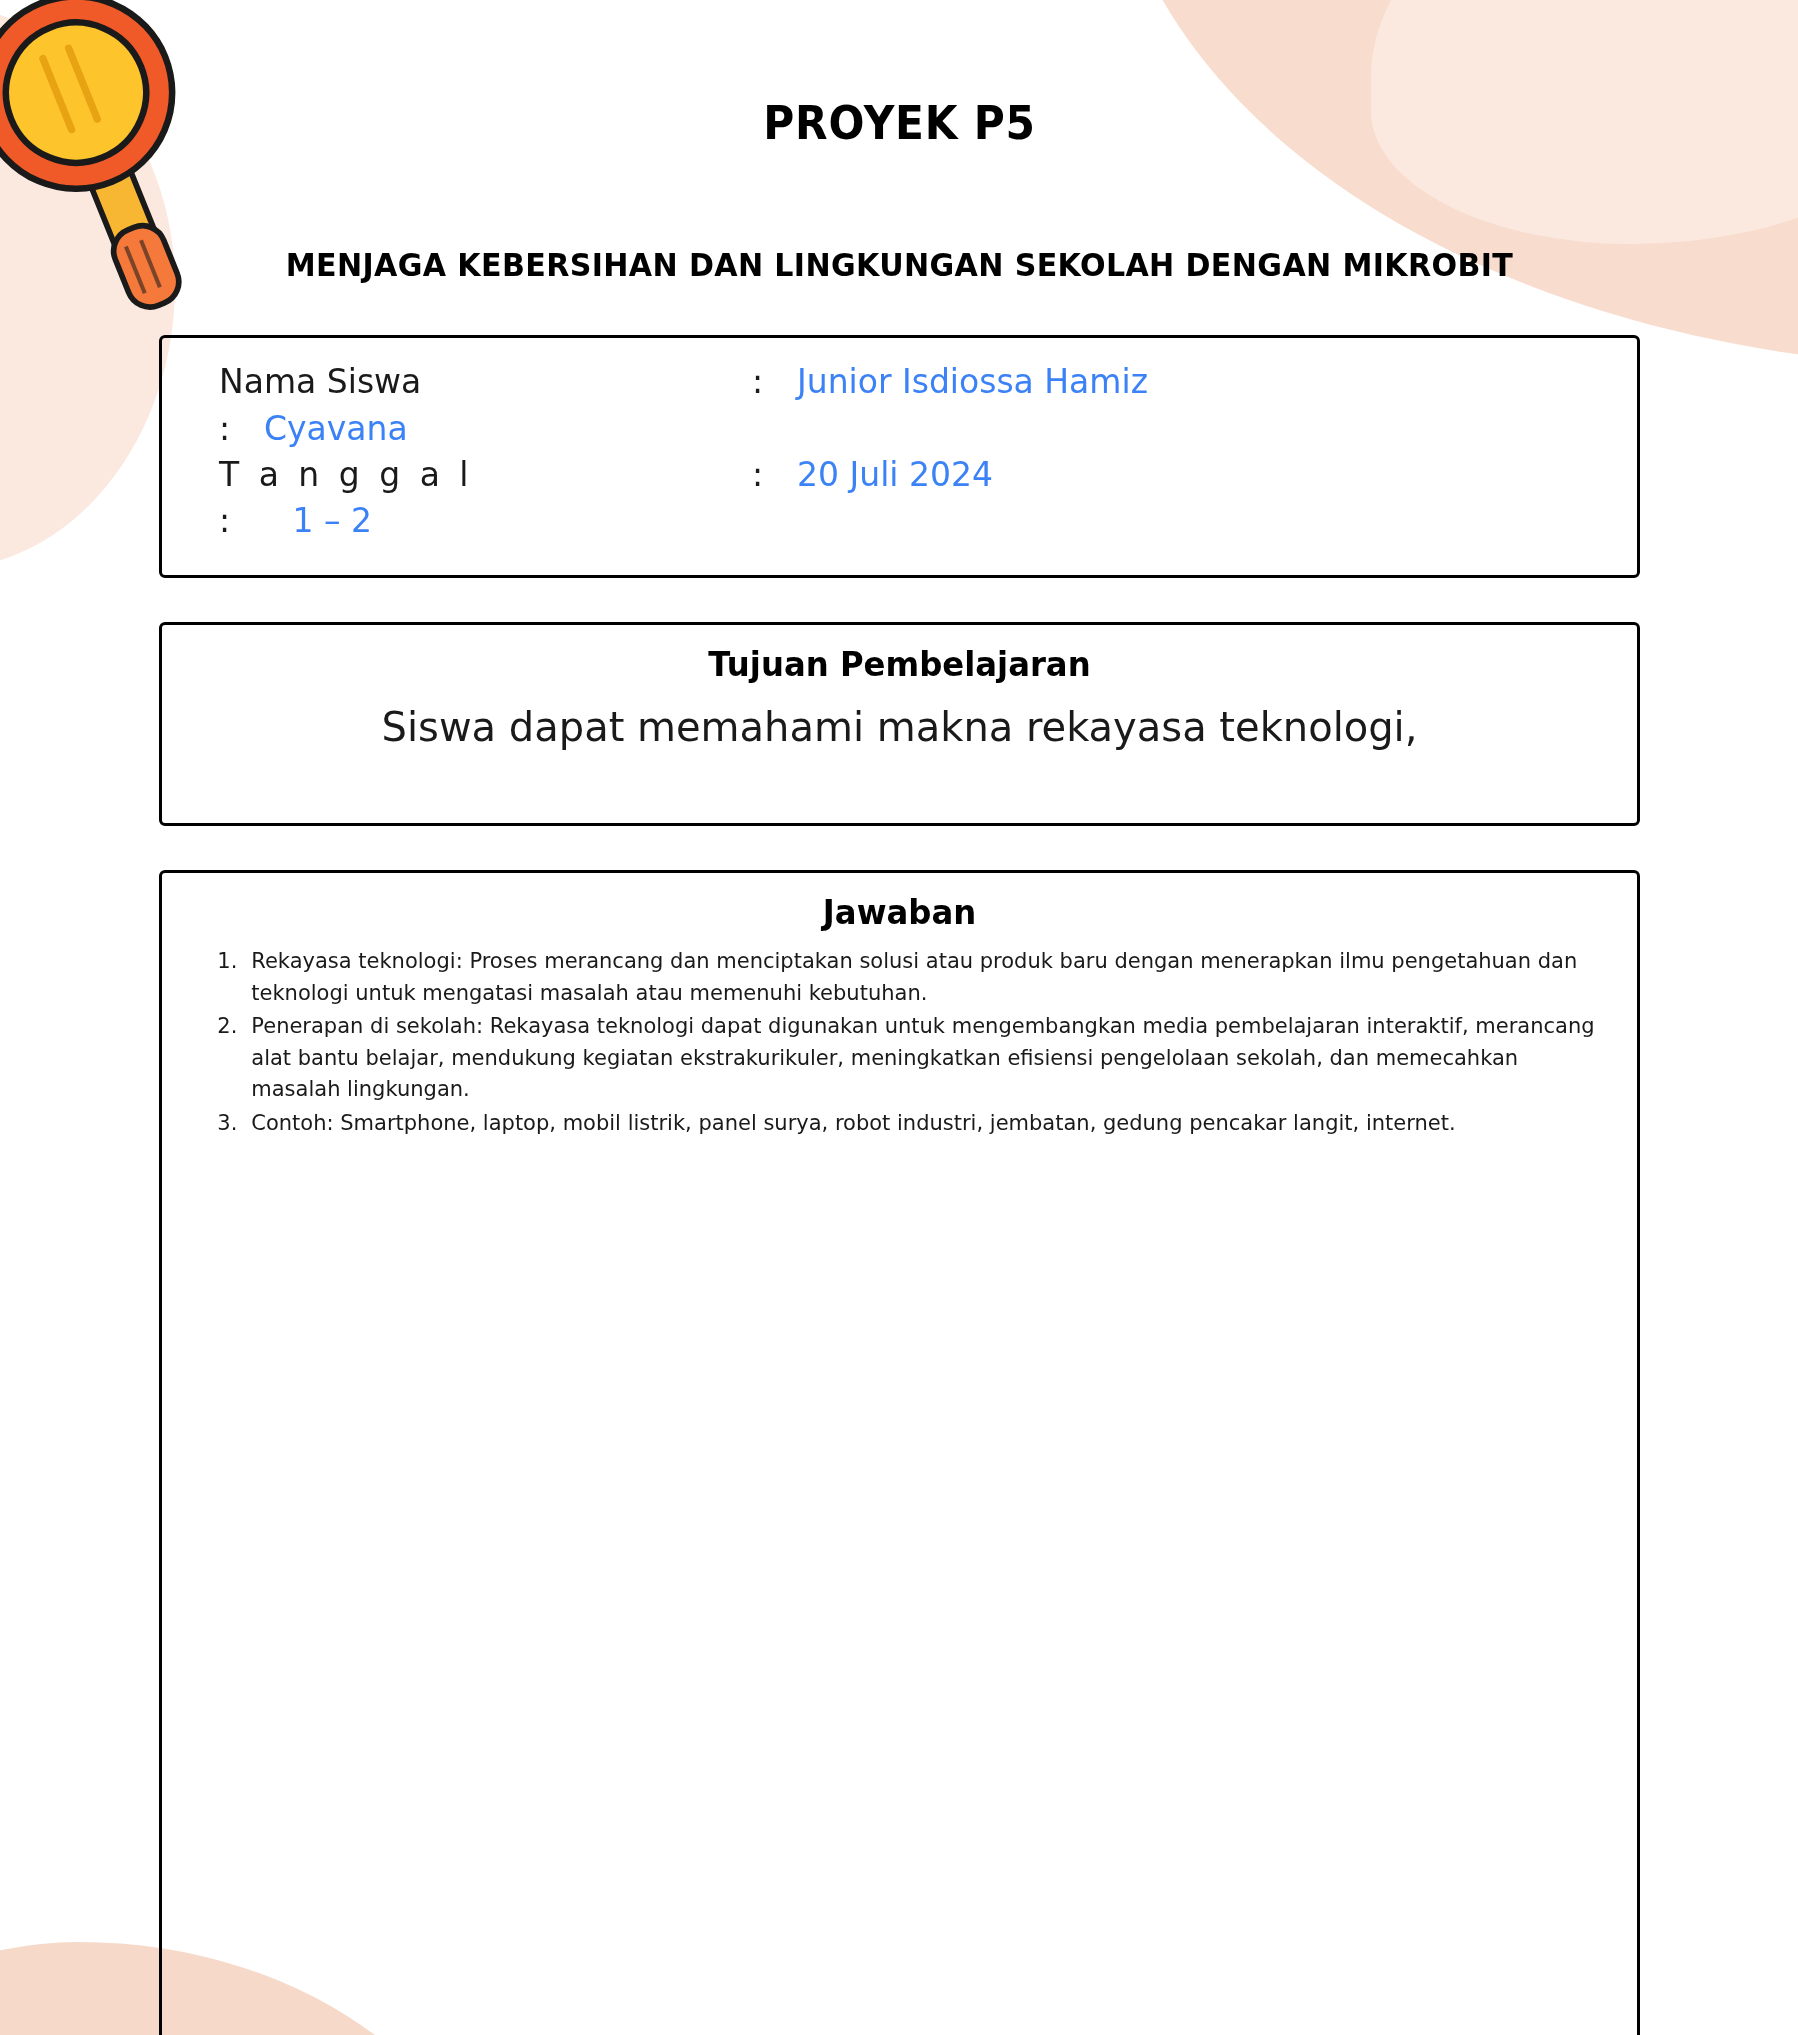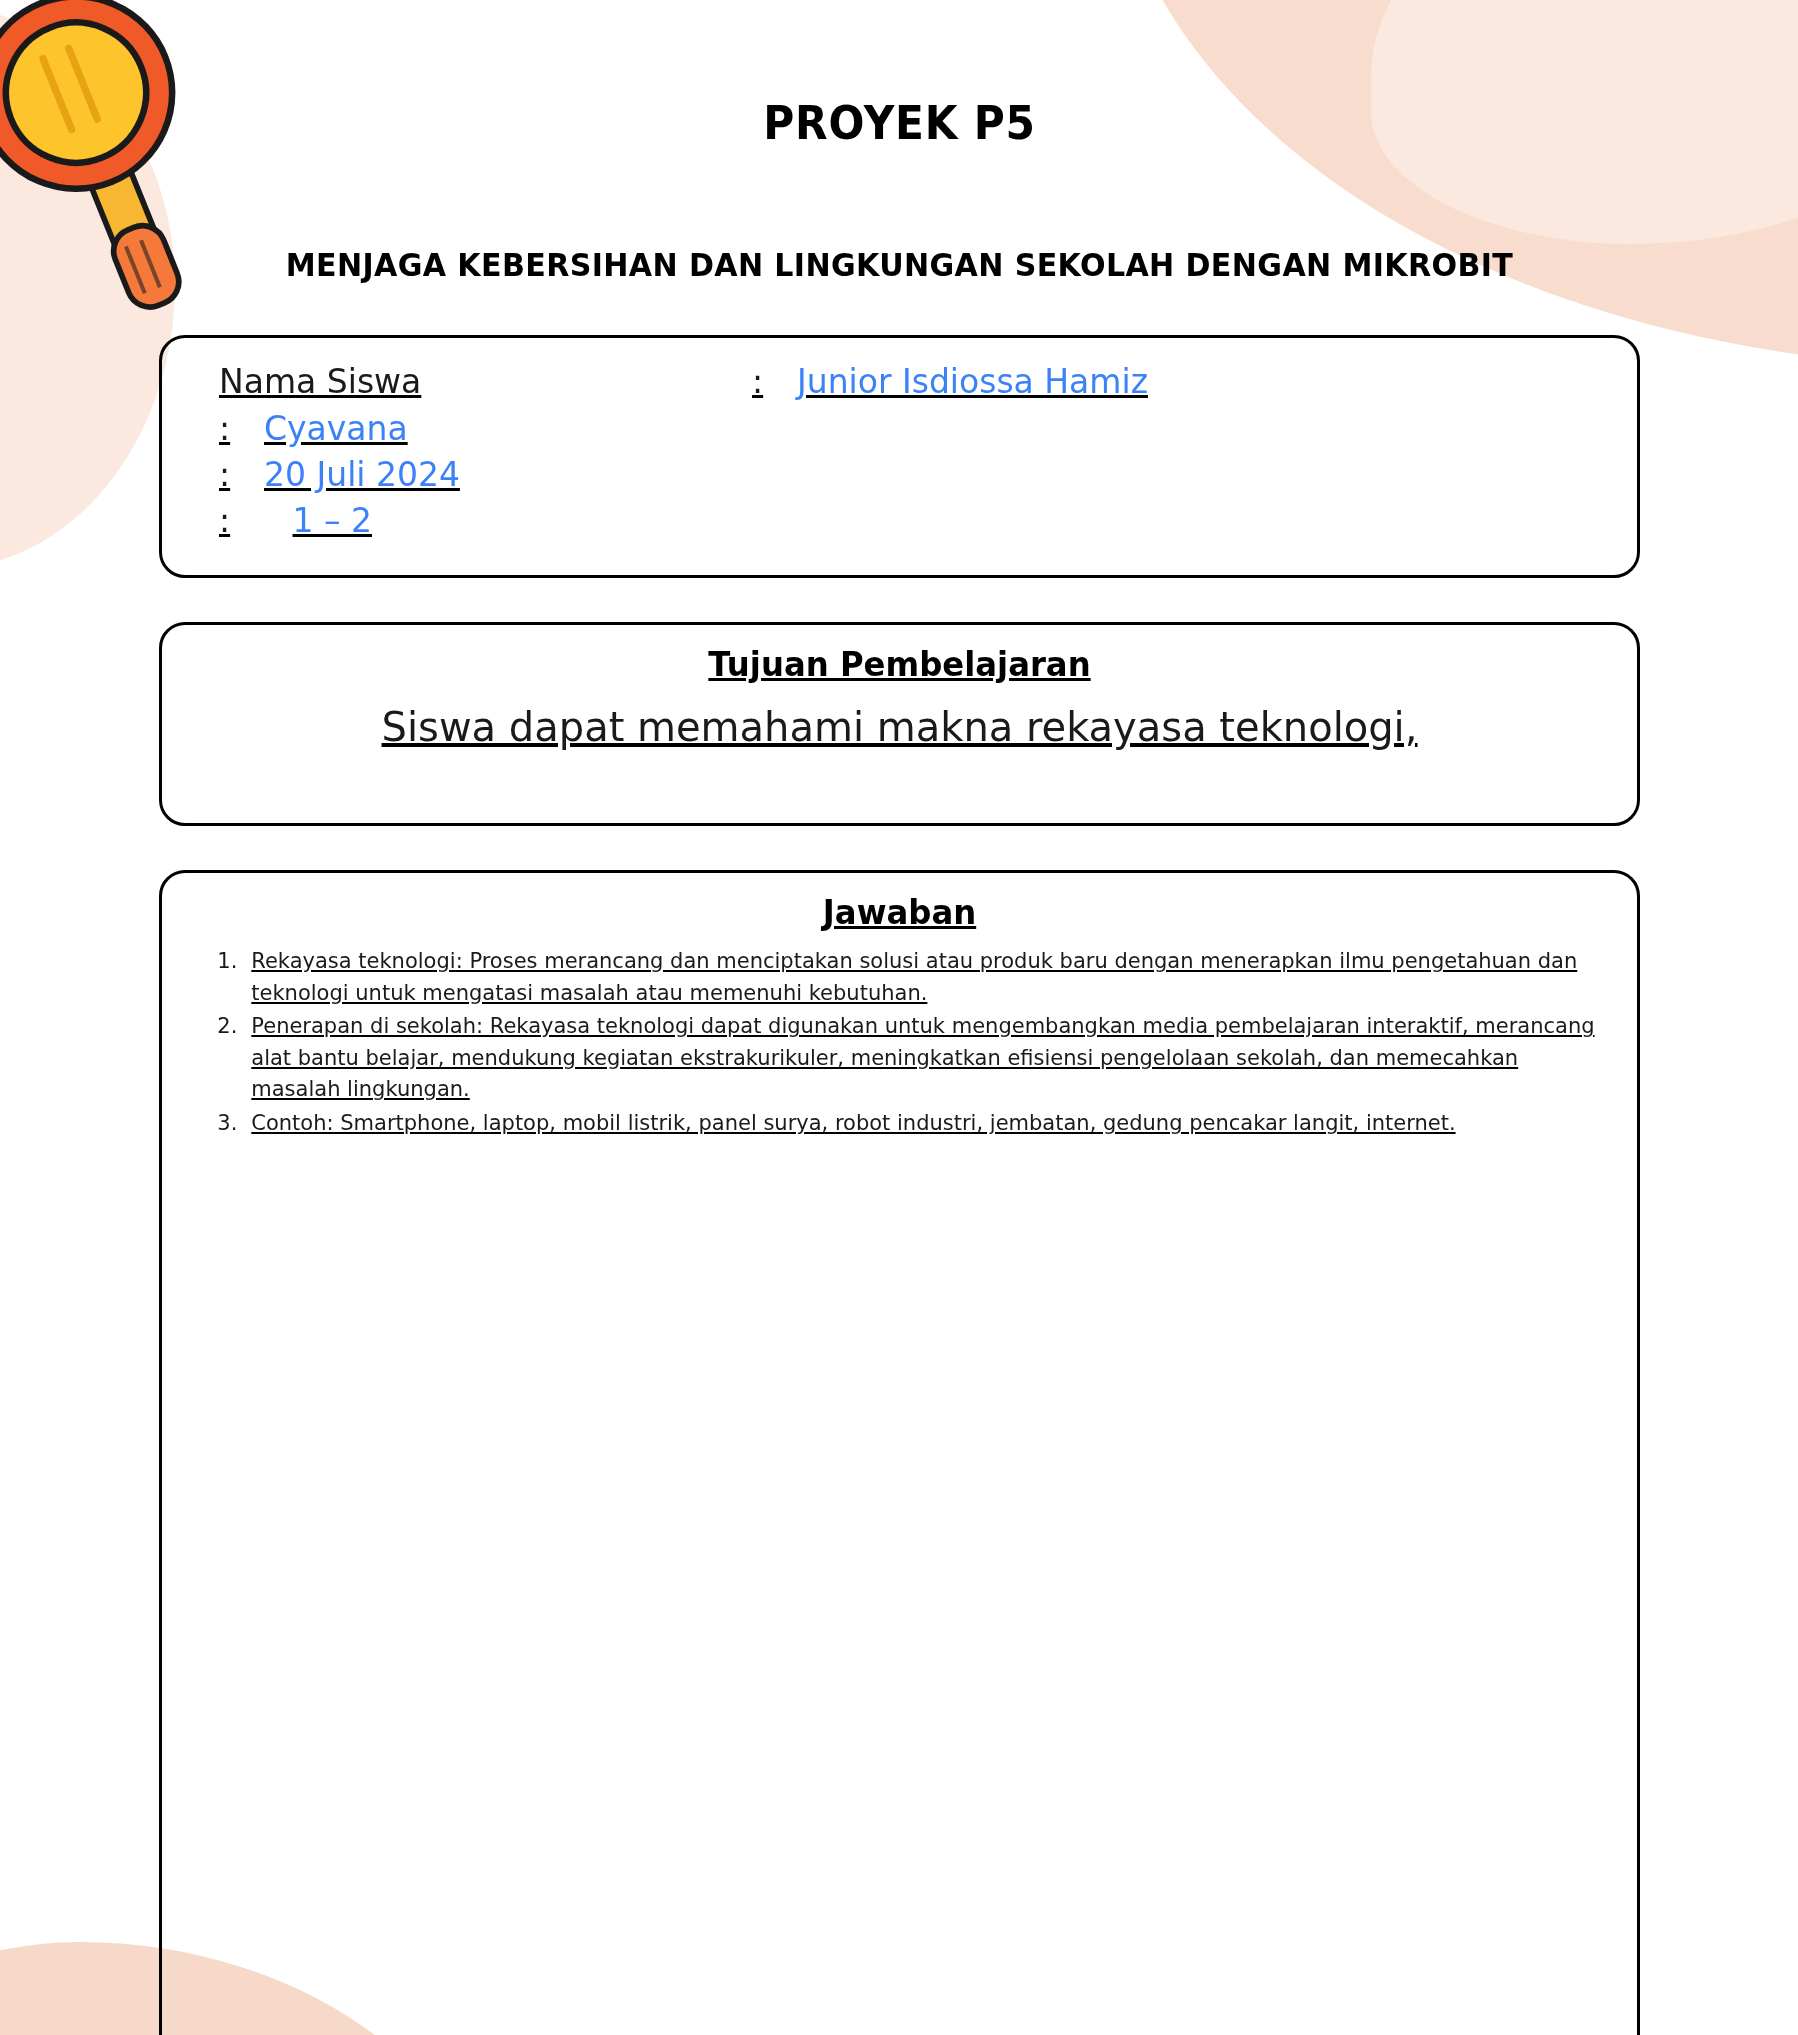--- a/index.html
+++ b/index.html
@@ -86,24 +86,23 @@
     font-size: 32px;
     letter-spacing: 0.4px;
     color: #000;
     margin: 0;
     padding-top: 96px;
     transform: scaleX(0.94);
   }
 
   .card {
     border: 3.7px solid #000;
-    border-radius: 26px;
+    border-radius: 6px;
     background: transparent;
     margin-top: 32px;
-    text-decoration: underline;
   }
 
   
   #identity-card {
     padding: 24.4px 57px 27px 57px;
     margin-top: 51px;
   }
   .id-row {
     display: flex;
     align-items: baseline;
@@ -218,20 +217,21 @@
       <div class="id-row">
         <div class="id-label">Nama Siswa</div>
         <div class="id-colon">:</div>
         <div class="id-value">Junior Isdiossa Hamiz</div>
       </div>
       <div class="id-row">
         <div class="id-colon">:</div>
         <div class="id-value">Cyavana</div>
       </div>
       <div class="id-row">
+        <div class="id-label spaced">T a n g g a l</div>
         <div class="id-colon">:</div>
         <div class="id-value">20 Juli 2024</div>
       </div>
       <div class="id-row">
         <div class="id-colon">:</div>
         <div class="id-value indent">1 – 2</div>
       </div>
     </div>
 
     <div class="card section-card" id="tujuan-card">

